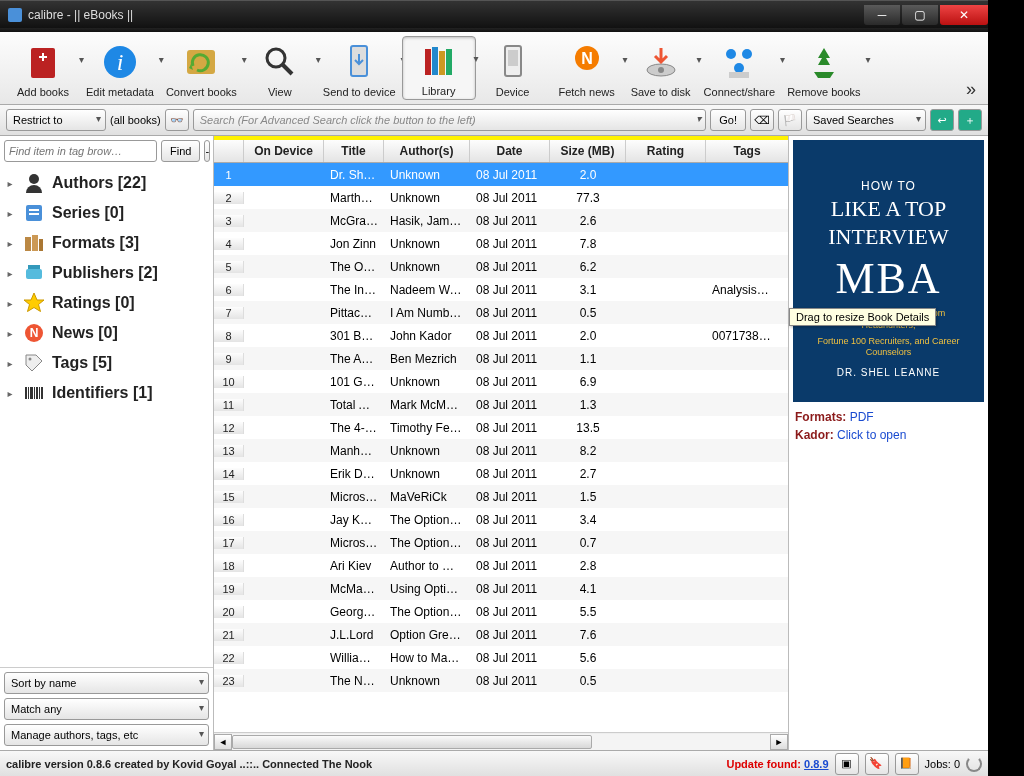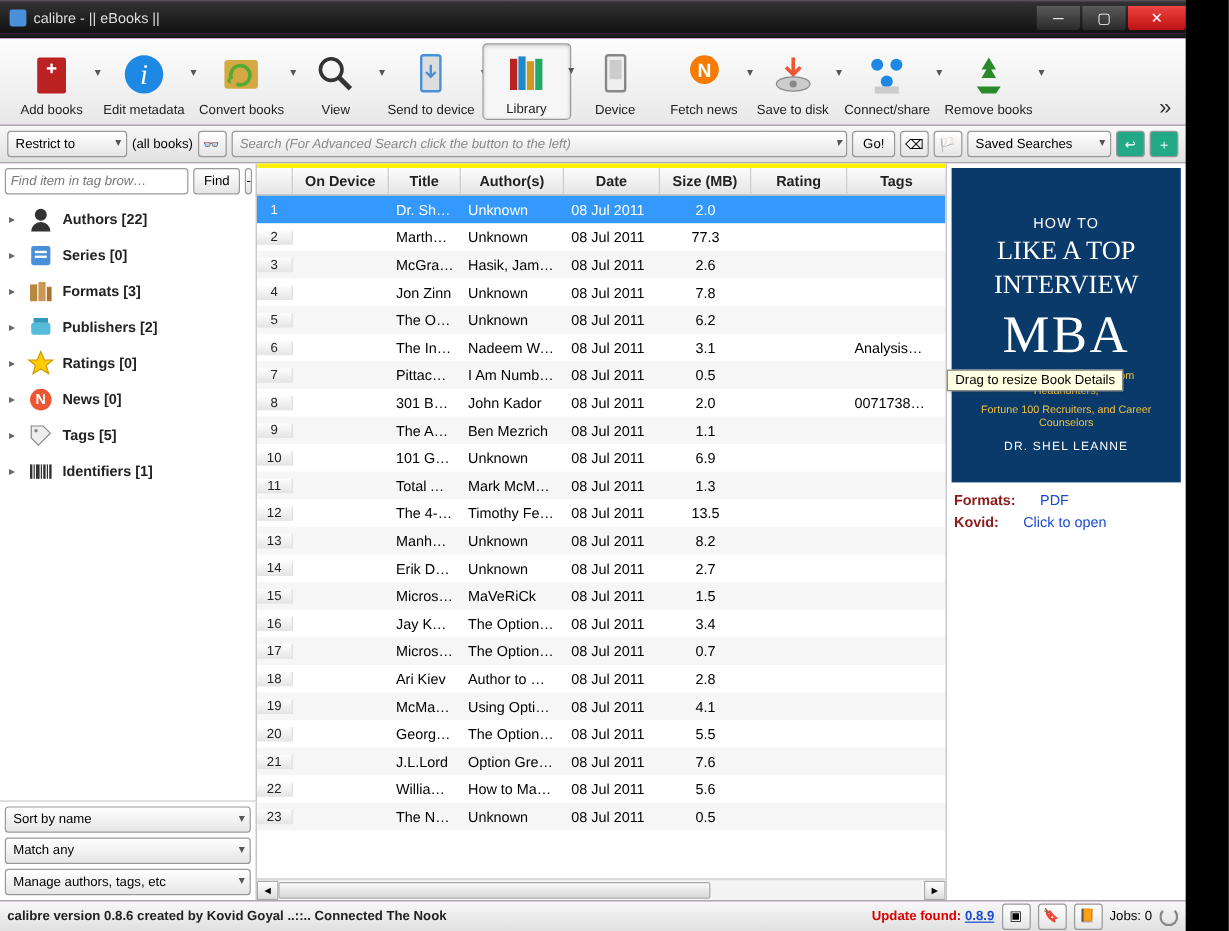--- a/index.html
+++ b/index.html
@@ -32,21 +32,21 @@
 
   .mainrow { flex:1; display:flex; background:#fff; overflow:hidden; }
 
   .sidebar { width:214px; display:flex; flex-direction:column; border-right:1px solid #bbb; }
   .sidetop { display:flex; gap:4px; padding:4px; }
   .sidetop input { flex:1; height:22px; border:1px solid #999; border-radius:3px; padding:0 4px; font-size:11px; font-style:italic; color:#888; }
   .tagbrowser { flex:1; overflow:auto; padding:2px 0; }
   .tagrow { display:flex; align-items:center; padding:3px 4px; gap:6px; }
   .tagrow .expander { width:12px; text-align:center; color:#666; font-size:10px; }
   .tagrow .ticon2 { width:24px; height:24px; display:flex; align-items:center; justify-content:center; }
-  .tagrow .txt { font-size:12px; font-weight:bold; color:#222; }
+  .tagrow .txt { font-size:16px; font-weight:bold; color:#222; }
   .sidebottom { padding:4px; display:flex; flex-direction:column; gap:4px; border-top:1px solid #ccc; }
   .sidebottom .combo { width:100%; }
 
   .middle { flex:1; display:flex; flex-direction:column; overflow:hidden; }
   .yellowbar { height:4px; background:#fff200; }
   .gridhead { display:flex; background:linear-gradient(#fdfdfd,#e4e4e4); border-bottom:1px solid #aaa; }
   .gridhead .hcell { border-right:1px solid #ccc; padding:4px 6px; font-size:12px; font-weight:bold; color:#222; text-align:center; }
   .gridbody { flex:1; overflow:hidden; }
   .row { display:flex; height:23px; align-items:center; }
   .row.even { background:#f6f6f6; }
@@ -62,21 +62,21 @@
   .rightpanel { width:200px; border-left:1px solid #bbb; display:flex; flex-direction:column; padding:4px; }
   .cover { height:262px; background:#0a3a6a; color:#fff; text-align:center; padding:24px; display:flex; flex-direction:column; justify-content:center; gap:4px; position:relative; }
   .cover .howto { font-size:12px; letter-spacing:1px; }
   .cover .big { font-family: Georgia, serif; font-size:22px; line-height:1.1; }
   .cover .mba { font-family: Georgia, serif; font-size:44px; letter-spacing:2px; }
   .cover .sub { font-size:9px; color:#f0c040; line-height:1.3; }
   .cover .auth { font-size:10px; letter-spacing:1px; margin-top:4px; }
   .cover .tooltip { position:absolute; top:168px; left:-4px; background:#ffffe1; border:1px solid #888; color:#000; font-size:11px; padding:2px 6px; white-space:nowrap; box-shadow:1px 1px 3px rgba(0,0,0,.3); }
   .bookdetails { padding:8px 2px; font-size:12px; }
   .bookdetails .drow { margin-bottom:4px; }
-  .bookdetails .k { color:#8b1a1a; font-weight:bold; margin-right:17px; }
+  .bookdetails .k { color:#8b1a1a; font-weight:bold; margin-right:0; }
   .bookdetails .link { color:#1a4bd0; }
 
   .statusbar { height:26px; background:linear-gradient(#f8f8f8,#e0e0e0); border-top:1px solid #aaa; display:flex; align-items:center; padding:0 6px; gap:6px; font-size:11px; }
   .statusbar .left { font-weight:bold; color:#222; flex:1; }
   .statusbar .update { color:#d00; font-weight:bold; }
   .statusbar .update a { color:#1a4bd0; }
   .spinner { width:16px; height:16px; border:2px solid #888; border-top-color:transparent; border-radius:50%; }
 
   
   .c-od { width:80px; }
@@ -631,21 +631,21 @@
         <div class="sub">Fortune 100 Recruiters, and Career Counselors</div>
         <div class="auth">DR. SHEL LEANNE</div>
         <div class="tooltip">Drag to resize Book Details</div>
       </div>
       <div class="bookdetails">
         <div class="drow">
           <span class="k">Formats:</span>
           <span class="link">PDF</span>
         </div>
         <div class="drow">
-          <span class="k">Kovid:</span>
+          <span class="k">Kador:</span>
           <span class="link">Click to open</span>
         </div>
       </div>
     </div>
 
   </div>
 
   <div class="statusbar">
     <div class="left">calibre version 0.8.6 created by Kovid Goyal ..::.. Connected The Nook</div>
     <div class="update">

